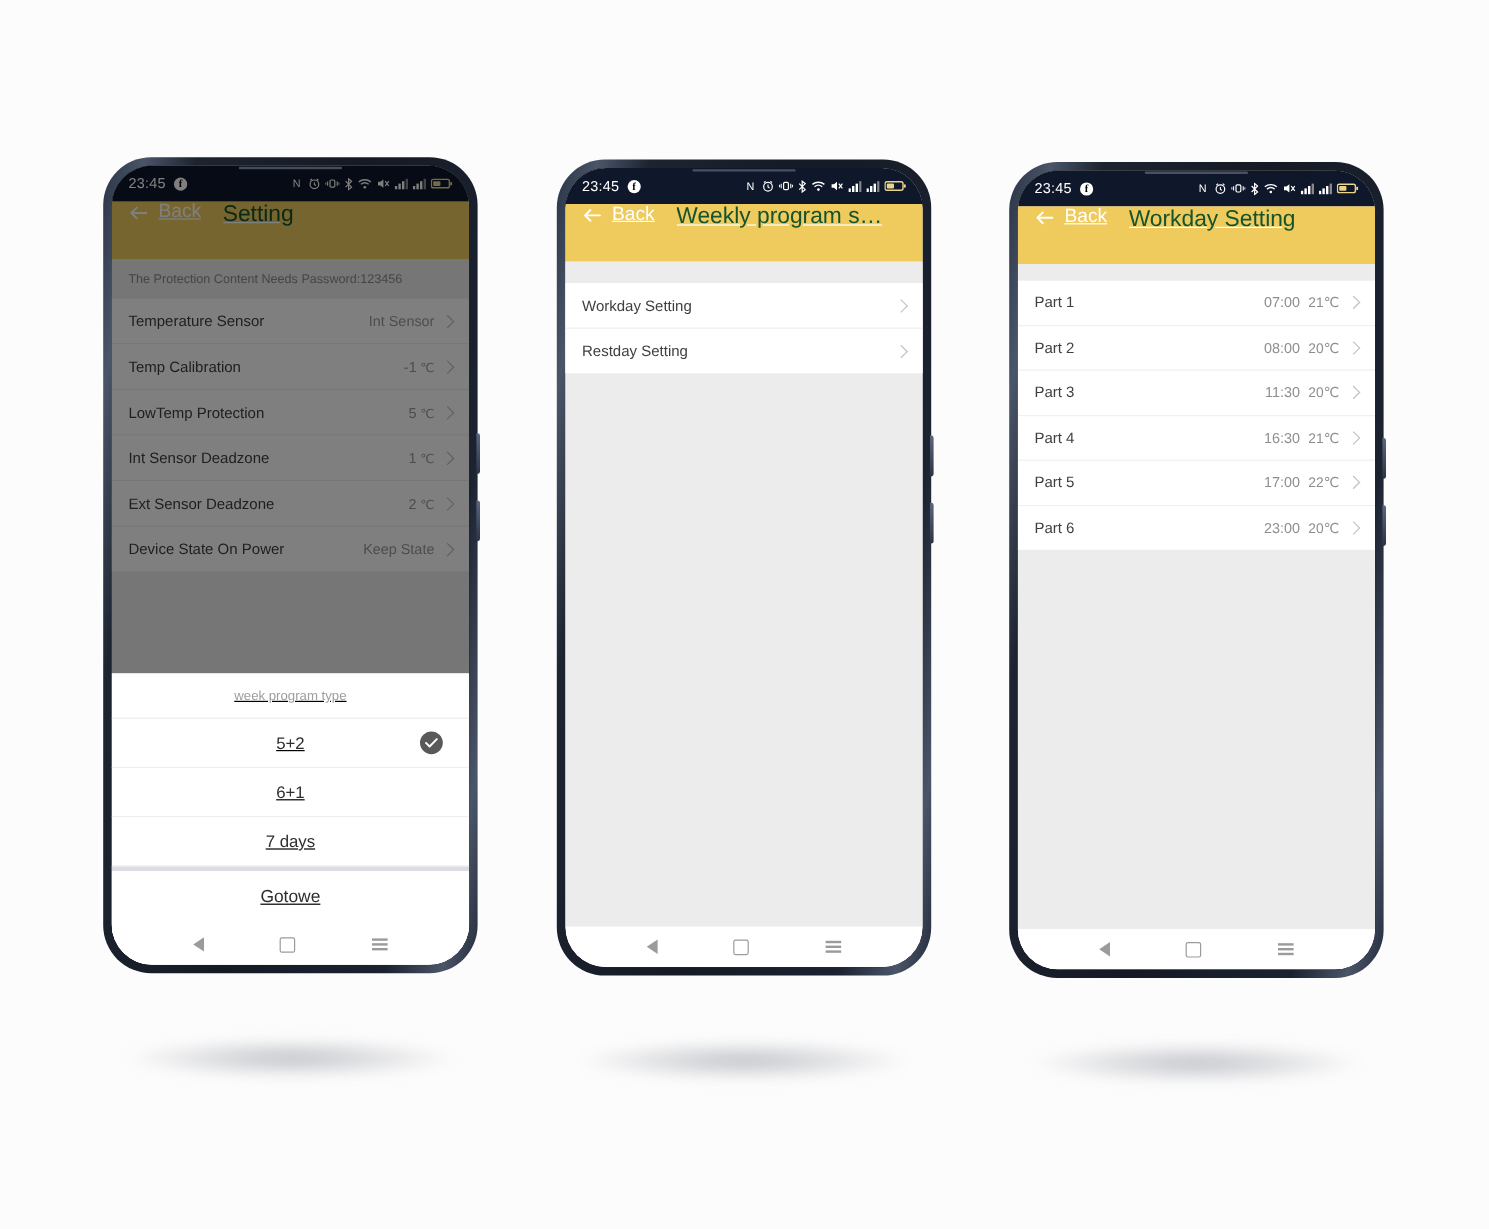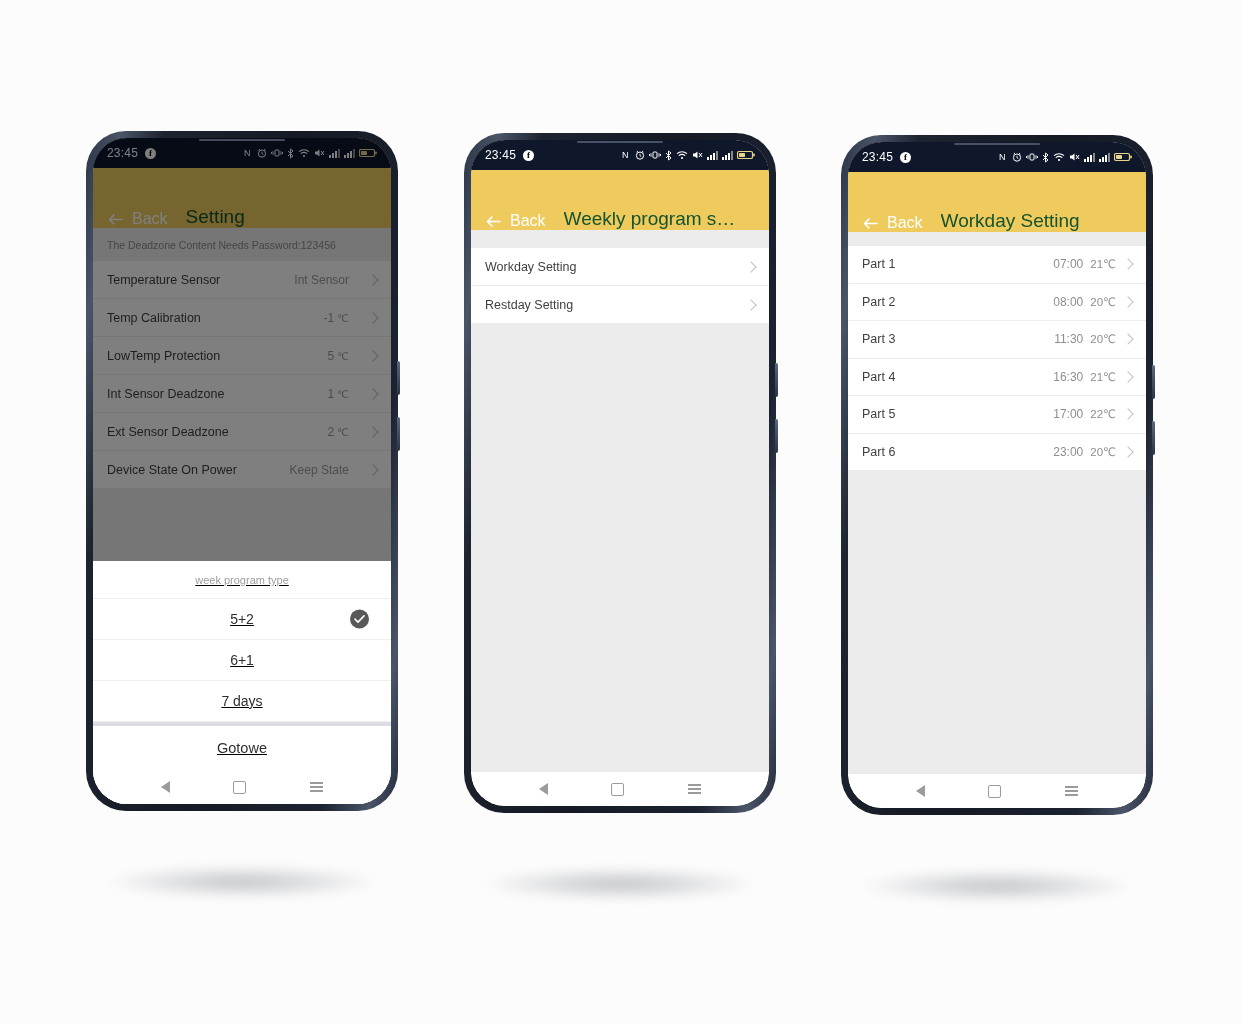--- a/index.html
+++ b/index.html
@@ -74,25 +74,26 @@
   .sb-ico{display:inline-flex;align-items:center;justify-content:center;}
   .fb-ico{
     width:11px;height:11px;border-radius:50%;
     background:#fff;color:#000;
     font-size:9px;font-weight:bold;line-height:11px;text-align:center;
     font-family:"Liberation Serif",serif;
   }
 
   
   .appbar{
-    flex:none;height:60px;
+    flex:none;height:48px;
     background:#efcb5e;
-    display:flex;align-items:flex-end;
+    display:flex;align-items:flex-start;
     padding:0 14px;
     color:#fff;
+    text-decoration:underline;
   }
   .appbar .back{
     display:flex;align-items:center;gap:8px;
     font-size:16px;color:#fff;
   }
   .appbar .arrow{
     width:17px;height:17px;display:inline-block;position:relative;
   }
   .appbar .title{
     font-size:19px;color:#14532d;margin-left:18px;
@@ -109,21 +110,21 @@
   .listgroup{background:#fff;}
   .row{
     display:flex;align-items:center;
     height:37px;
     padding:0 12px 0 14px;
     background:#fff;
     border-bottom:1px solid #ededed;
   }
   .row:last-child{border-bottom:none;}
   .row .label{font-size:12.5px;color:#3f3f3f;flex:1;}
-  .row .value{font-size:12px;color:#9a9a9a;margin-right:20px;white-space:nowrap;text-align:right;}
+  .row .value{font-size:12px;color:#9a9a9a;margin-right:7px;white-space:nowrap;text-align:right;}
   .row .unit{font-size:10.5px;color:#9a9a9a;margin-left:3px;}
   .chev{
     width:7px;height:7px;border-right:1.4px solid #c2c2c2;border-top:1.4px solid #c2c2c2;
     transform:rotate(45deg);flex:none;margin-right:2px;
   }
 
   
   .prow{height:36.5px;}
   .prow .label{font-size:12.5px;color:#3f3f3f;}
   .prow .time{font-size:12px;color:#8e8e8e;}
@@ -266,21 +267,21 @@
               <svg width="17" height="17" viewBox="0 0 17 17">
                   <path d="M15 8.5H2.5M7 4 2.5 8.5 7 13" stroke="#fff" stroke-width="1.6" fill="none" stroke-linecap="round" stroke-linejoin="round"></path>
                 </svg>
             </span>
             <span>Back</span>
           </div>
           <div class="title">Setting</div>
         </div>
 
         <div class="appbody">
-          <div class="note">The Deadzone Content Needs Password:123456</div>
+          <div class="note">The Protection Content Needs Password:123456</div>
           <div class="listgroup">
 
             <div class="row">
               <span class="label">Temperature Sensor</span>
               <span class="value">Int Sensor</span>
               <span class="chev"></span>
             </div>
             <div class="row">
               <span class="label">Temp Calibration</span>
               <span class="value"><span>-1</span><span class="unit">℃</span></span>

